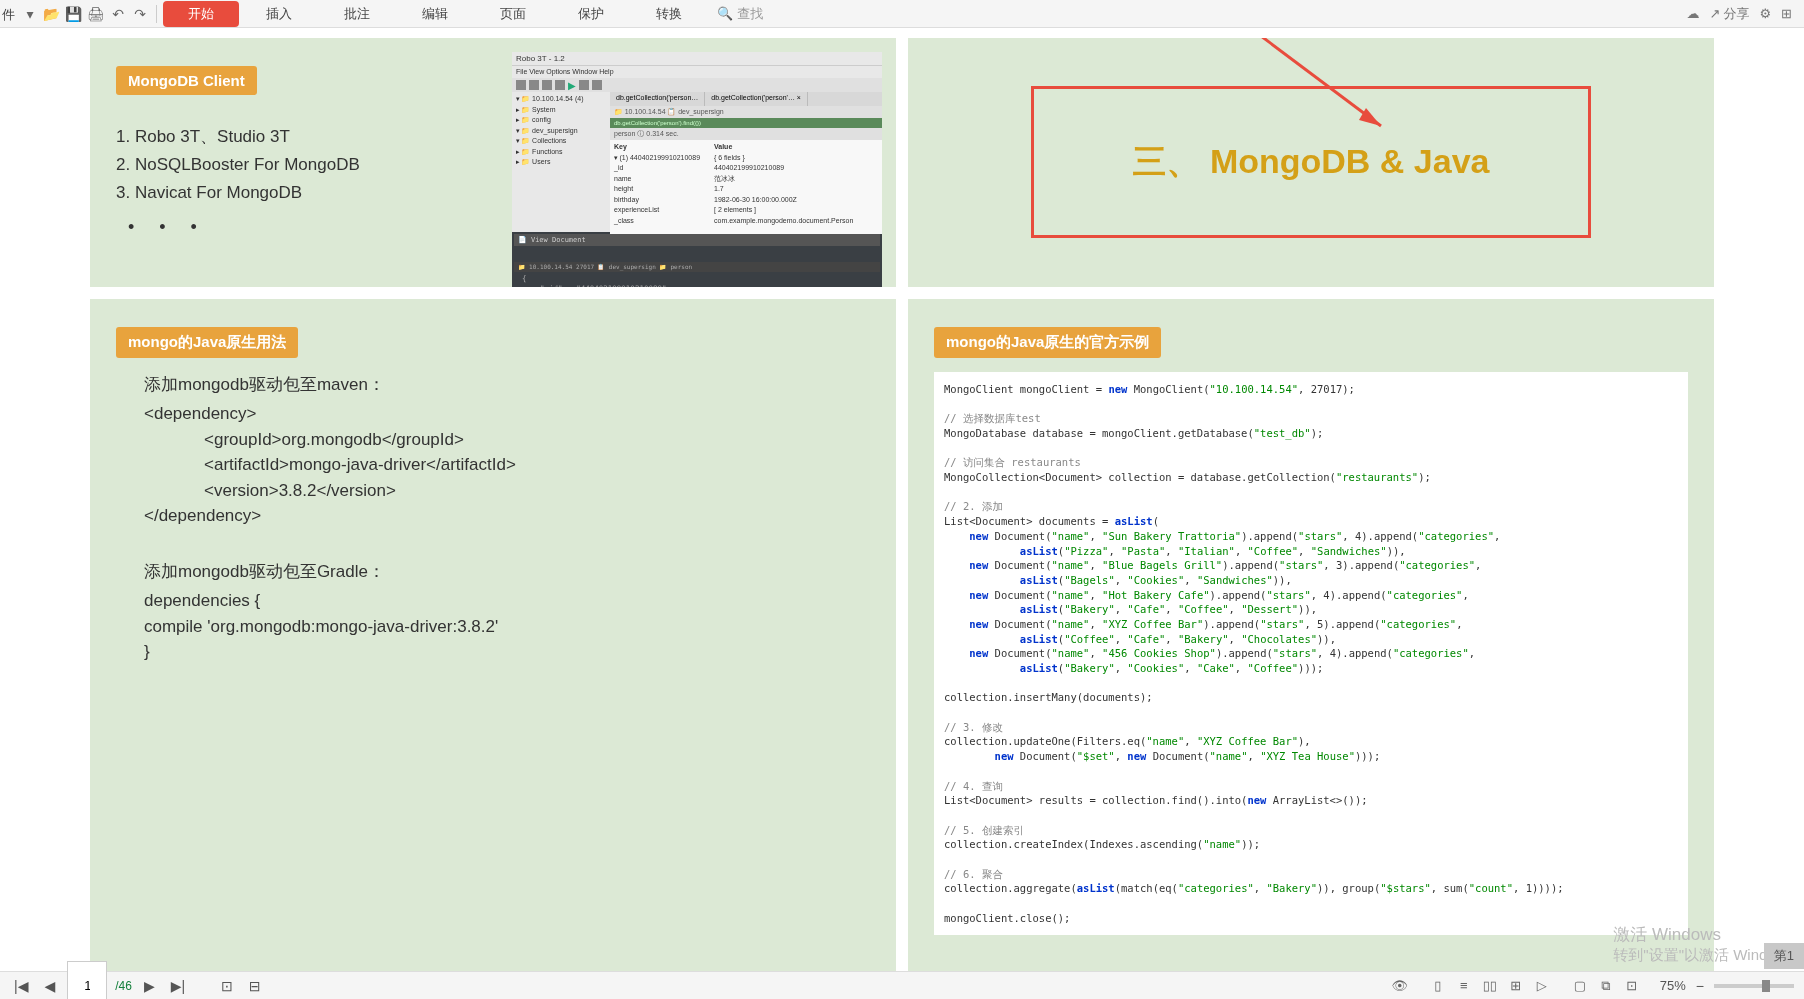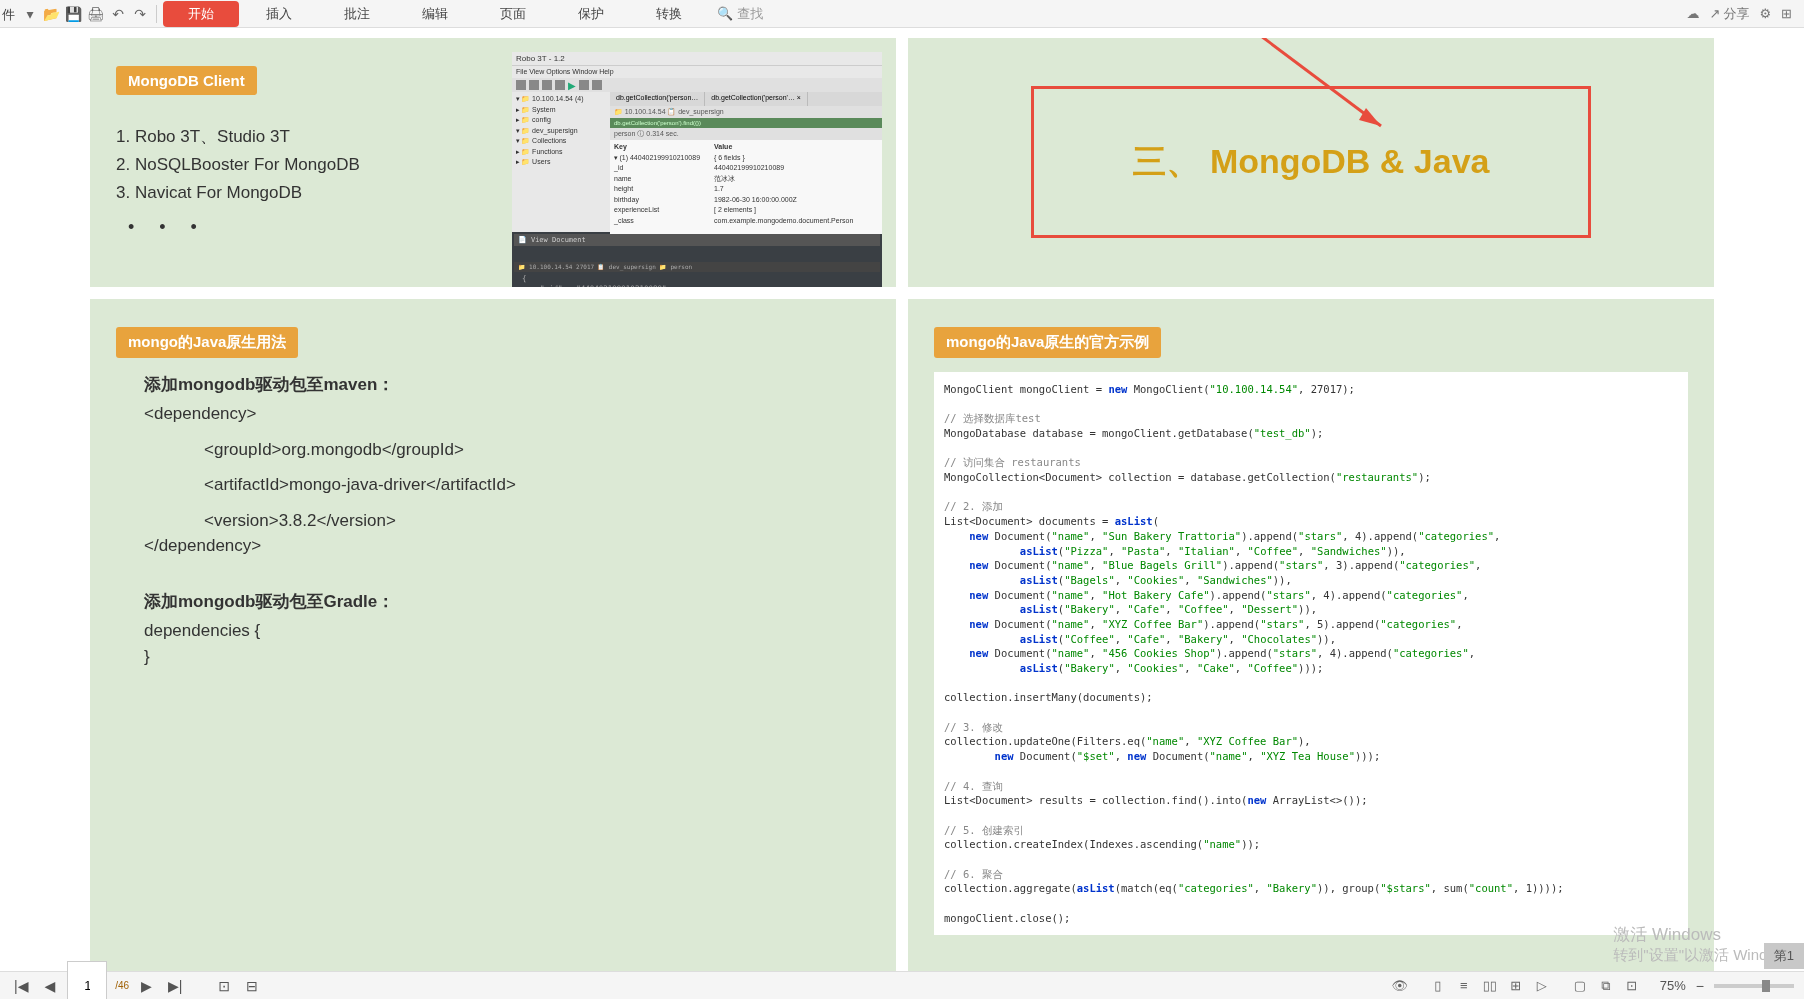--- a/index.html
+++ b/index.html
@@ -50,37 +50,37 @@
 
 
 .slide2 { display: flex; align-items: center; justify-content: center; }
 .s2-box { border: 3px solid #e84c3d; padding: 50px 60px; width: 560px; text-align: center; position: relative; }
 .s2-title { color: #d4a017; font-size: 34px; font-weight: bold; }
 .s2-arrow { position: absolute; top: -90px; right: 180px; }
 .s2-arrow svg { width: 200px; height: 160px; }
 
 
 .s3-body { font-size: 17px; color: #333; line-height: 1.5; margin-left: 28px; }
-.s3-body .bold { font-weight: bold; margin-bottom: 4px; }
+.s3-body .bold { font-weight: normal; margin-bottom: 4px; }
 .s3-body .ind1 { margin-left: 0; }
-.s3-body .ind2 { margin-left: 60px; margin-top: 10px; }
+.s3-body .ind2 { margin-left: 60px; }
 .s3-body .sec2 { margin-top: 30px; }
 
 
 .s4-code { background: #fff; padding: 10px; font-family: Consolas, monospace; font-size: 10.5px; line-height: 1.4; color: #333; }
 .s4-code .kw { color: #0033cc; font-weight: bold; }
 .s4-code .cm { color: #888; }
 .s4-code .str { color: #008800; }
 .s4-code pre { white-space: pre-wrap; }
 
 
 .bottom-bar { position: absolute; bottom: 0; left: 0; right: 0; height: 28px; background: #f5f5f5; border-top: 1px solid #ddd; display: flex; align-items: center; padding: 0 10px; gap: 8px; }
 .bottom-bar .nav-btn { color: #555; font-size: 14px; cursor: pointer; padding: 0 4px; }
 .bottom-bar .page-input { width: 40px; border: 1px solid #ccc; text-align: center; font-size: 13px; padding: 16px; }
-.bottom-bar .page-total { color: #a16207; font-size: 10px; }
+.bottom-bar .page-total { color: #15803d; font-size: 12px; }
 .bottom-bar .right { margin-left: auto; display: flex; align-items: center; gap: 6px; }
 .bottom-bar .right .btn { color: #666; cursor: pointer; font-size: 13px; width: 20px; height: 20px; display: flex; align-items: center; justify-content: center; border: 1px solid transparent; }
 .bottom-bar .zoom { color: #555; font-size: 13px; }
 .bottom-bar .slider { width: 80px; height: 4px; background: #ccc; position: relative; }
 .bottom-bar .slider .thumb { position: absolute; width: 8px; height: 12px; background: #888; top: -4px; left: 60%; }
 
 
 .watermark { position: absolute; bottom: 34px; right: 10px; color: #bbb; font-size: 15px; text-align: left; pointer-events: none; }
 .watermark .w1 { font-size: 17px; }
 
@@ -247,20 +247,21 @@
       <div class="s3-body">
         <div class="bold">添加mongodb驱动包至maven：</div>
         <div class="ind1">&lt;dependency&gt;</div>
         <div class="ind2">&lt;groupId&gt;org.mongodb&lt;/groupId&gt;</div>
         <div class="ind2">&lt;artifactId&gt;mongo-java-driver&lt;/artifactId&gt;</div>
         <div class="ind2">&lt;version&gt;3.8.2&lt;/version&gt;</div>
         <div class="ind1">&lt;/dependency&gt;</div>
         <div class="sec2">
           <div class="bold">添加mongodb驱动包至Gradle：</div>
           <div class="ind1">dependencies {</div>
+          <div class="ind1">    compile 'org.mongodb:mongo-java-driver:3.8.2'</div>
           <div class="ind1">}</div>
         </div>
       </div>
     </div>
 
     <div class="slide">
       <div class="hdr">mongo的Java原生的官方示例</div>
       <div class="s4-code">
         <pre id="s4code">MongoClient mongoClient = <span class="kw">new</span> MongoClient(<span class="str">"10.100.14.54"</span>, 27017);
 

